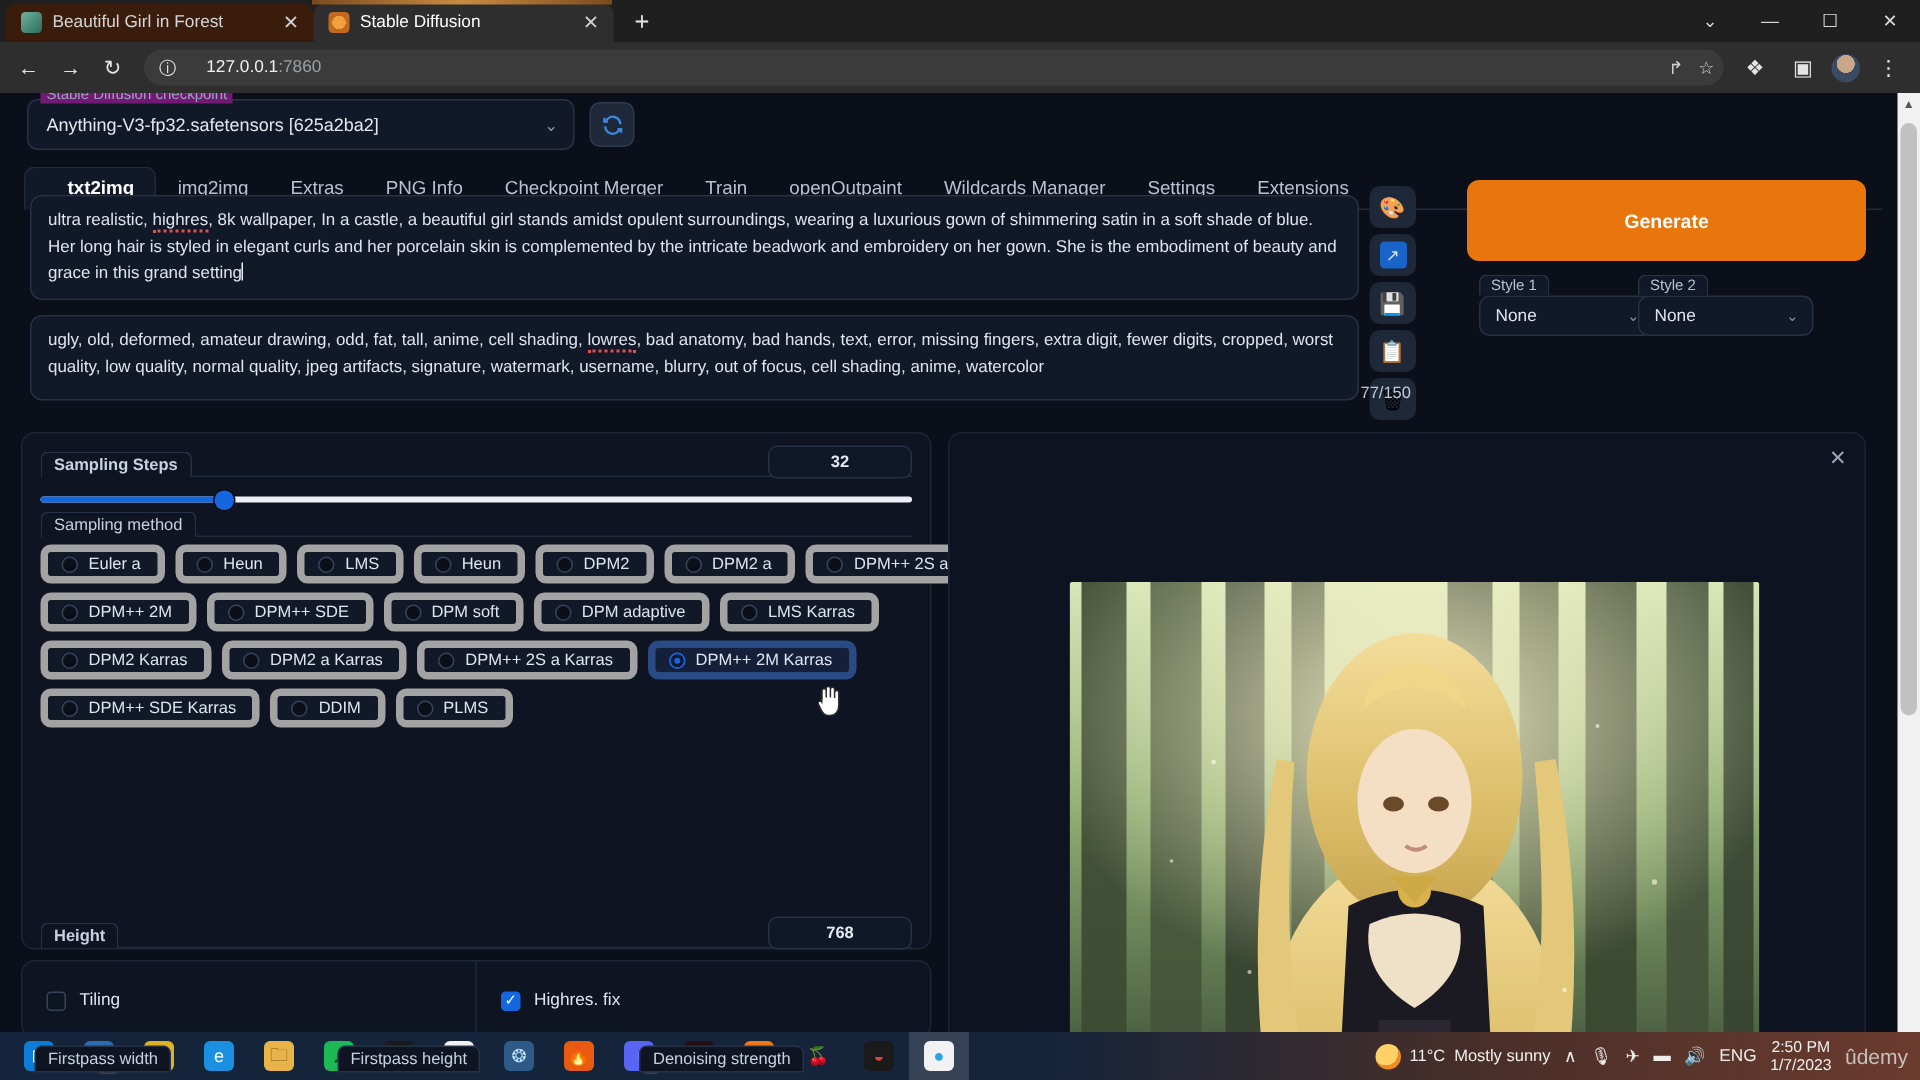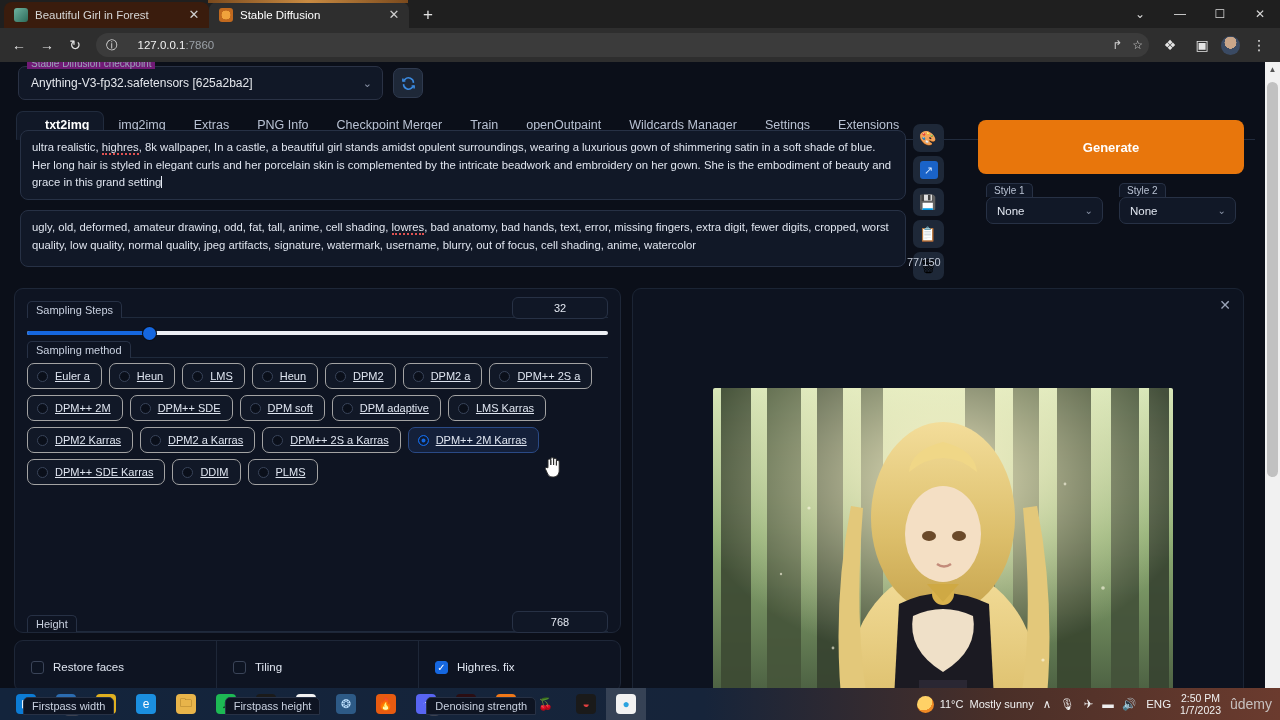--- a/index.html
+++ b/index.html
@@ -94,37 +94,37 @@
   .sq-btn { width: 31px; height: 28px; background: #1e2838; border-radius: 7px;
             display: flex; align-items: center; justify-content: center;
             font-size: 14px; margin-bottom: 4px; }
   .token-count { position: absolute; left: 907px; top: 194px; font-size: 11px; color: #c2c9d6; }
 
   .gen-btn { position: absolute; left: 978px; top: 58px; width: 266px; height: 54px;
              background: #e8760c; border-radius: 8px; color: #fff; font-size: 13px;
              font-weight: bold; display: flex; align-items: center; justify-content: center; }
   .style-wrap { position: absolute; top: 118px; }
   .style-wrap.s1 { left: 986px; width: 117px; }
-  .style-wrap.s2 { left: 1119px; width: 117px; }
+  .style-wrap.s2 { left: 1092px; width: 117px; }
   .style-lbl { font-size: 10px; color: #b9c2d3; background: #111827;
                border: 1px solid #273145; border-bottom: none; border-radius: 5px 5px 0 0;
                padding: 1px 7px; display: inline-block; position: relative; z-index: 2; }
   .style-sel { height: 27px; background: #111827; border: 1px solid #273145;
                border-radius: 7px; display: flex; align-items: center; padding: 0 10px;
                font-size: 11.5px; color: #e1e6f0; position: relative; margin-top: -1px; }
   .style-caret { position: absolute; right: 9px; color: #8b94a8; font-size: 10px; }
 
   
   .card { position: absolute; background: #0e1422; border: 1px solid #1e2738;
           border-radius: 9px; }
   #leftcard { left: 14px; top: 226px; width: 607px; height: 345px; }
   #checkcard { left: 14px; top: 578px; width: 607px; height: 52px; }
   #fpcard { left: 14px; top: 632px; width: 607px; height: 30px; }
 
-  .slider-group { position: absolute; left: 12px; right: 12px; }
+  .slider-group { position: absolute; left: 12px; right: 12px; font-weight: bold; }
   .sl-head { position: relative; height: 18px; }
   .sl-label { position: absolute; left: 0; top: 0; font-size: 11px; color: #c9d1e0;
               background: #0e1422; border: 1px solid #273145; border-bottom: none;
               border-radius: 5px 5px 0 0; padding: 2px 8px; z-index: 2; }
   .sl-rule { position: absolute; left: 0; right: 0; top: 16px; height: 1px; background: #1f2a3c; }
   .sl-numbox { position: absolute; right: 0; top: -4px; width: 96px; height: 22px;
                background: #101726; border: 1px solid #273145; border-radius: 6px;
                font-size: 11px; color: #e3e8f1; display: flex; align-items: center;
                justify-content: center; }
   .track { position: absolute; left: 0; right: 0; height: 4px; background: #eceff4;
@@ -133,23 +133,23 @@
   .knob { position: absolute; width: 13px; height: 13px; background: #1567e0;
           border-radius: 50%; top: -4.5px; box-shadow: 0 0 0 1px #0b0f19; }
 
   .sm-label { position: absolute; left: 12px; top: 52px; font-size: 11px; color: #c9d1e0;
               background: #0e1422; border: 1px solid #273145; border-bottom: none;
               border-radius: 5px 5px 0 0; padding: 2px 8px; z-index: 2; }
   .sm-rule { position: absolute; left: 12px; right: 12px; top: 68px; height: 1px; background: #1f2a3c; }
   .radio-rows { position: absolute; left: 12px; top: 74px; right: 12px; }
   .radio-row { display: flex; gap: 7px; margin-bottom: 6px; }
   .radio {
-    height: 26px; background: #111827; border: 1px solid #a3a3a3; border-radius: 7px;
+    height: 26px; background: #111827; border: 5px solid #a3a3a3; border-radius: 7px;
     display: flex; align-items: center; gap: 7px; padding: 0 11px 0 9px;
-    font-size: 11px; color: #dfe5f0; white-space: nowrap; text-decoration: underline;
+    font-size: 11px; color: #dfe5f0; white-space: nowrap;
   }
   .radio.sel { background: #14203a; border-color: #2a4a86; }
   .dot { width: 11px; height: 11px; border-radius: 50%; background: #0a0f1a;
          border: 1px solid #39445a; flex: none; }
   .radio.sel .dot { background: #1567e0; border-color: #1567e0;
                     box-shadow: inset 0 0 0 2.5px #0f1a30; }
 
   .checkrow { position: absolute; left: 0; top: 0; right: 0; height: 52px; display: flex; }
   .checkcell { flex: 1; display: flex; align-items: center; gap: 9px; padding-left: 16px;
                font-size: 11.5px; color: #dfe5f0; border-right: 1px solid #1e2738; }
@@ -436,24 +436,20 @@
           </div>
           <div class="track" style="top:30px;">
             <div class="fill" id="fill-height" style="width: 36%;"></div>
             <div class="knob" id="knob-height" style="left: calc(36% - 6px);"></div>
           </div>
         </div>
       </div>
 
       <div class="card" id="checkcard">
         <div class="checkrow">
-          <div class="checkcell">
-            <span class="cbox"></span>
-            <span>Restore faces</span>
-          </div>
           <div class="checkcell">
             <span class="cbox"></span>
             <span>Tiling</span>
           </div>
           <div class="checkcell">
             <span class="cbox on">✓</span>
             <span>Highres. fix</span>
           </div>
         </div>
       </div>

